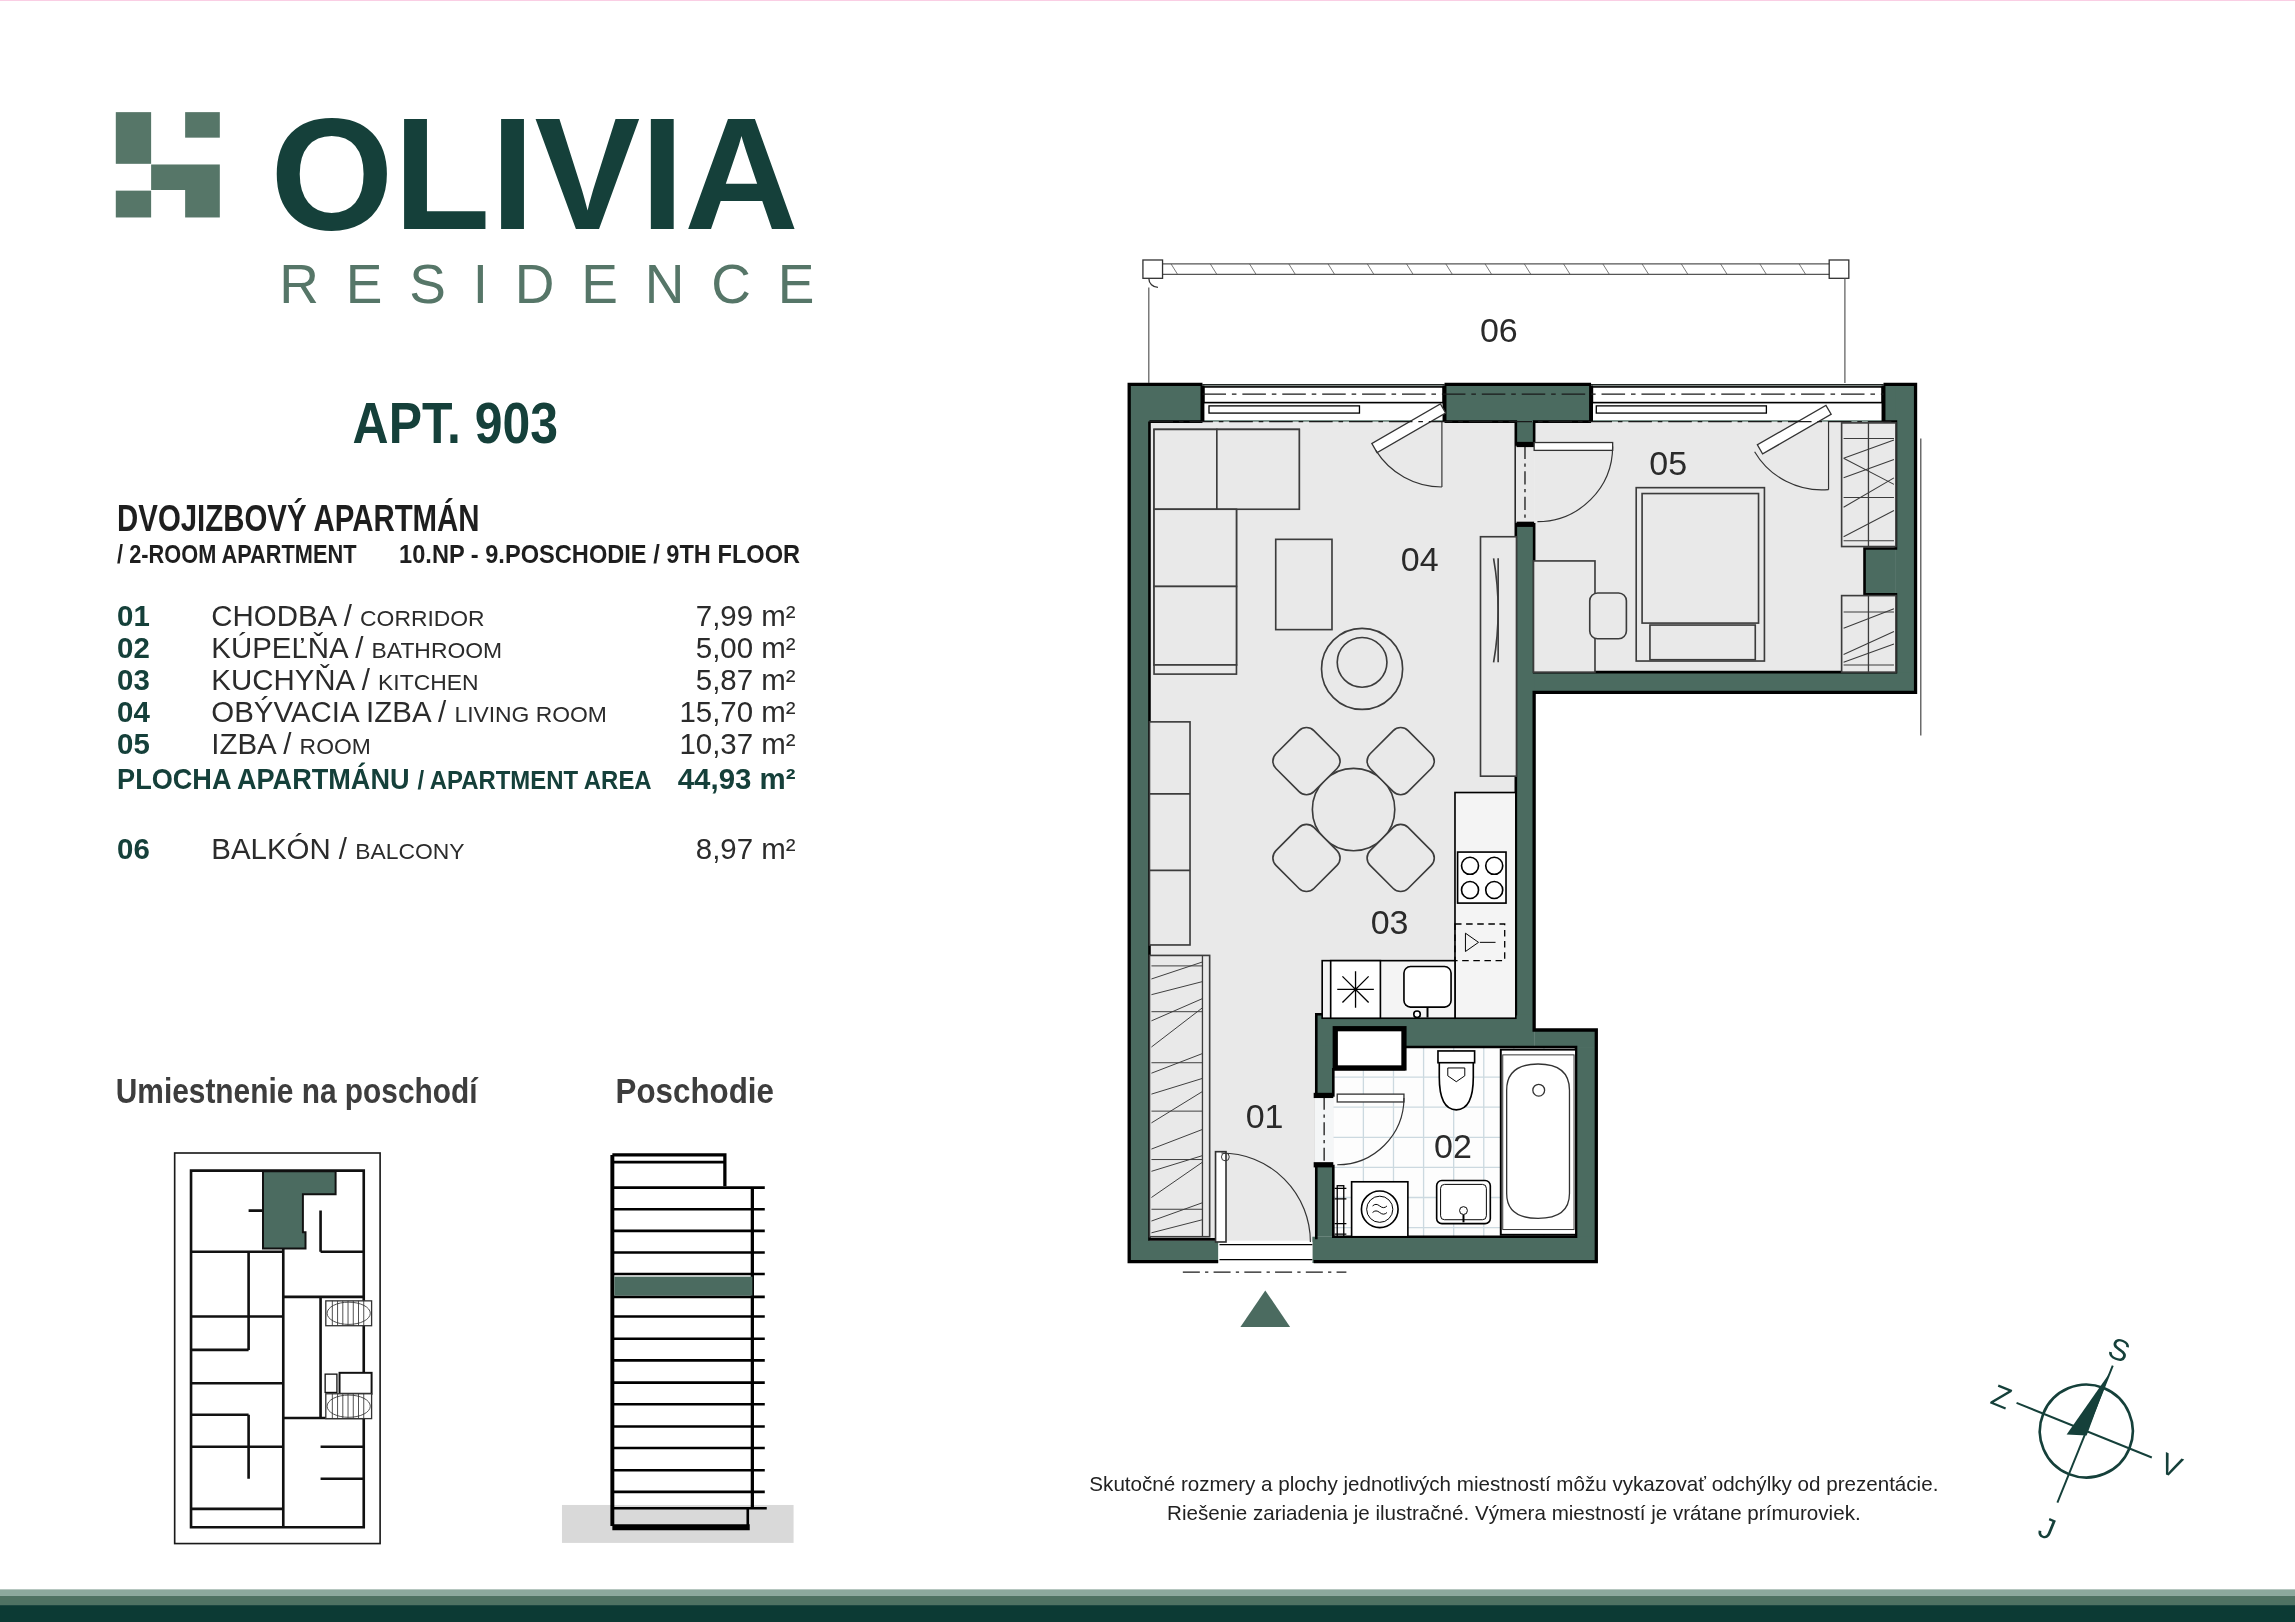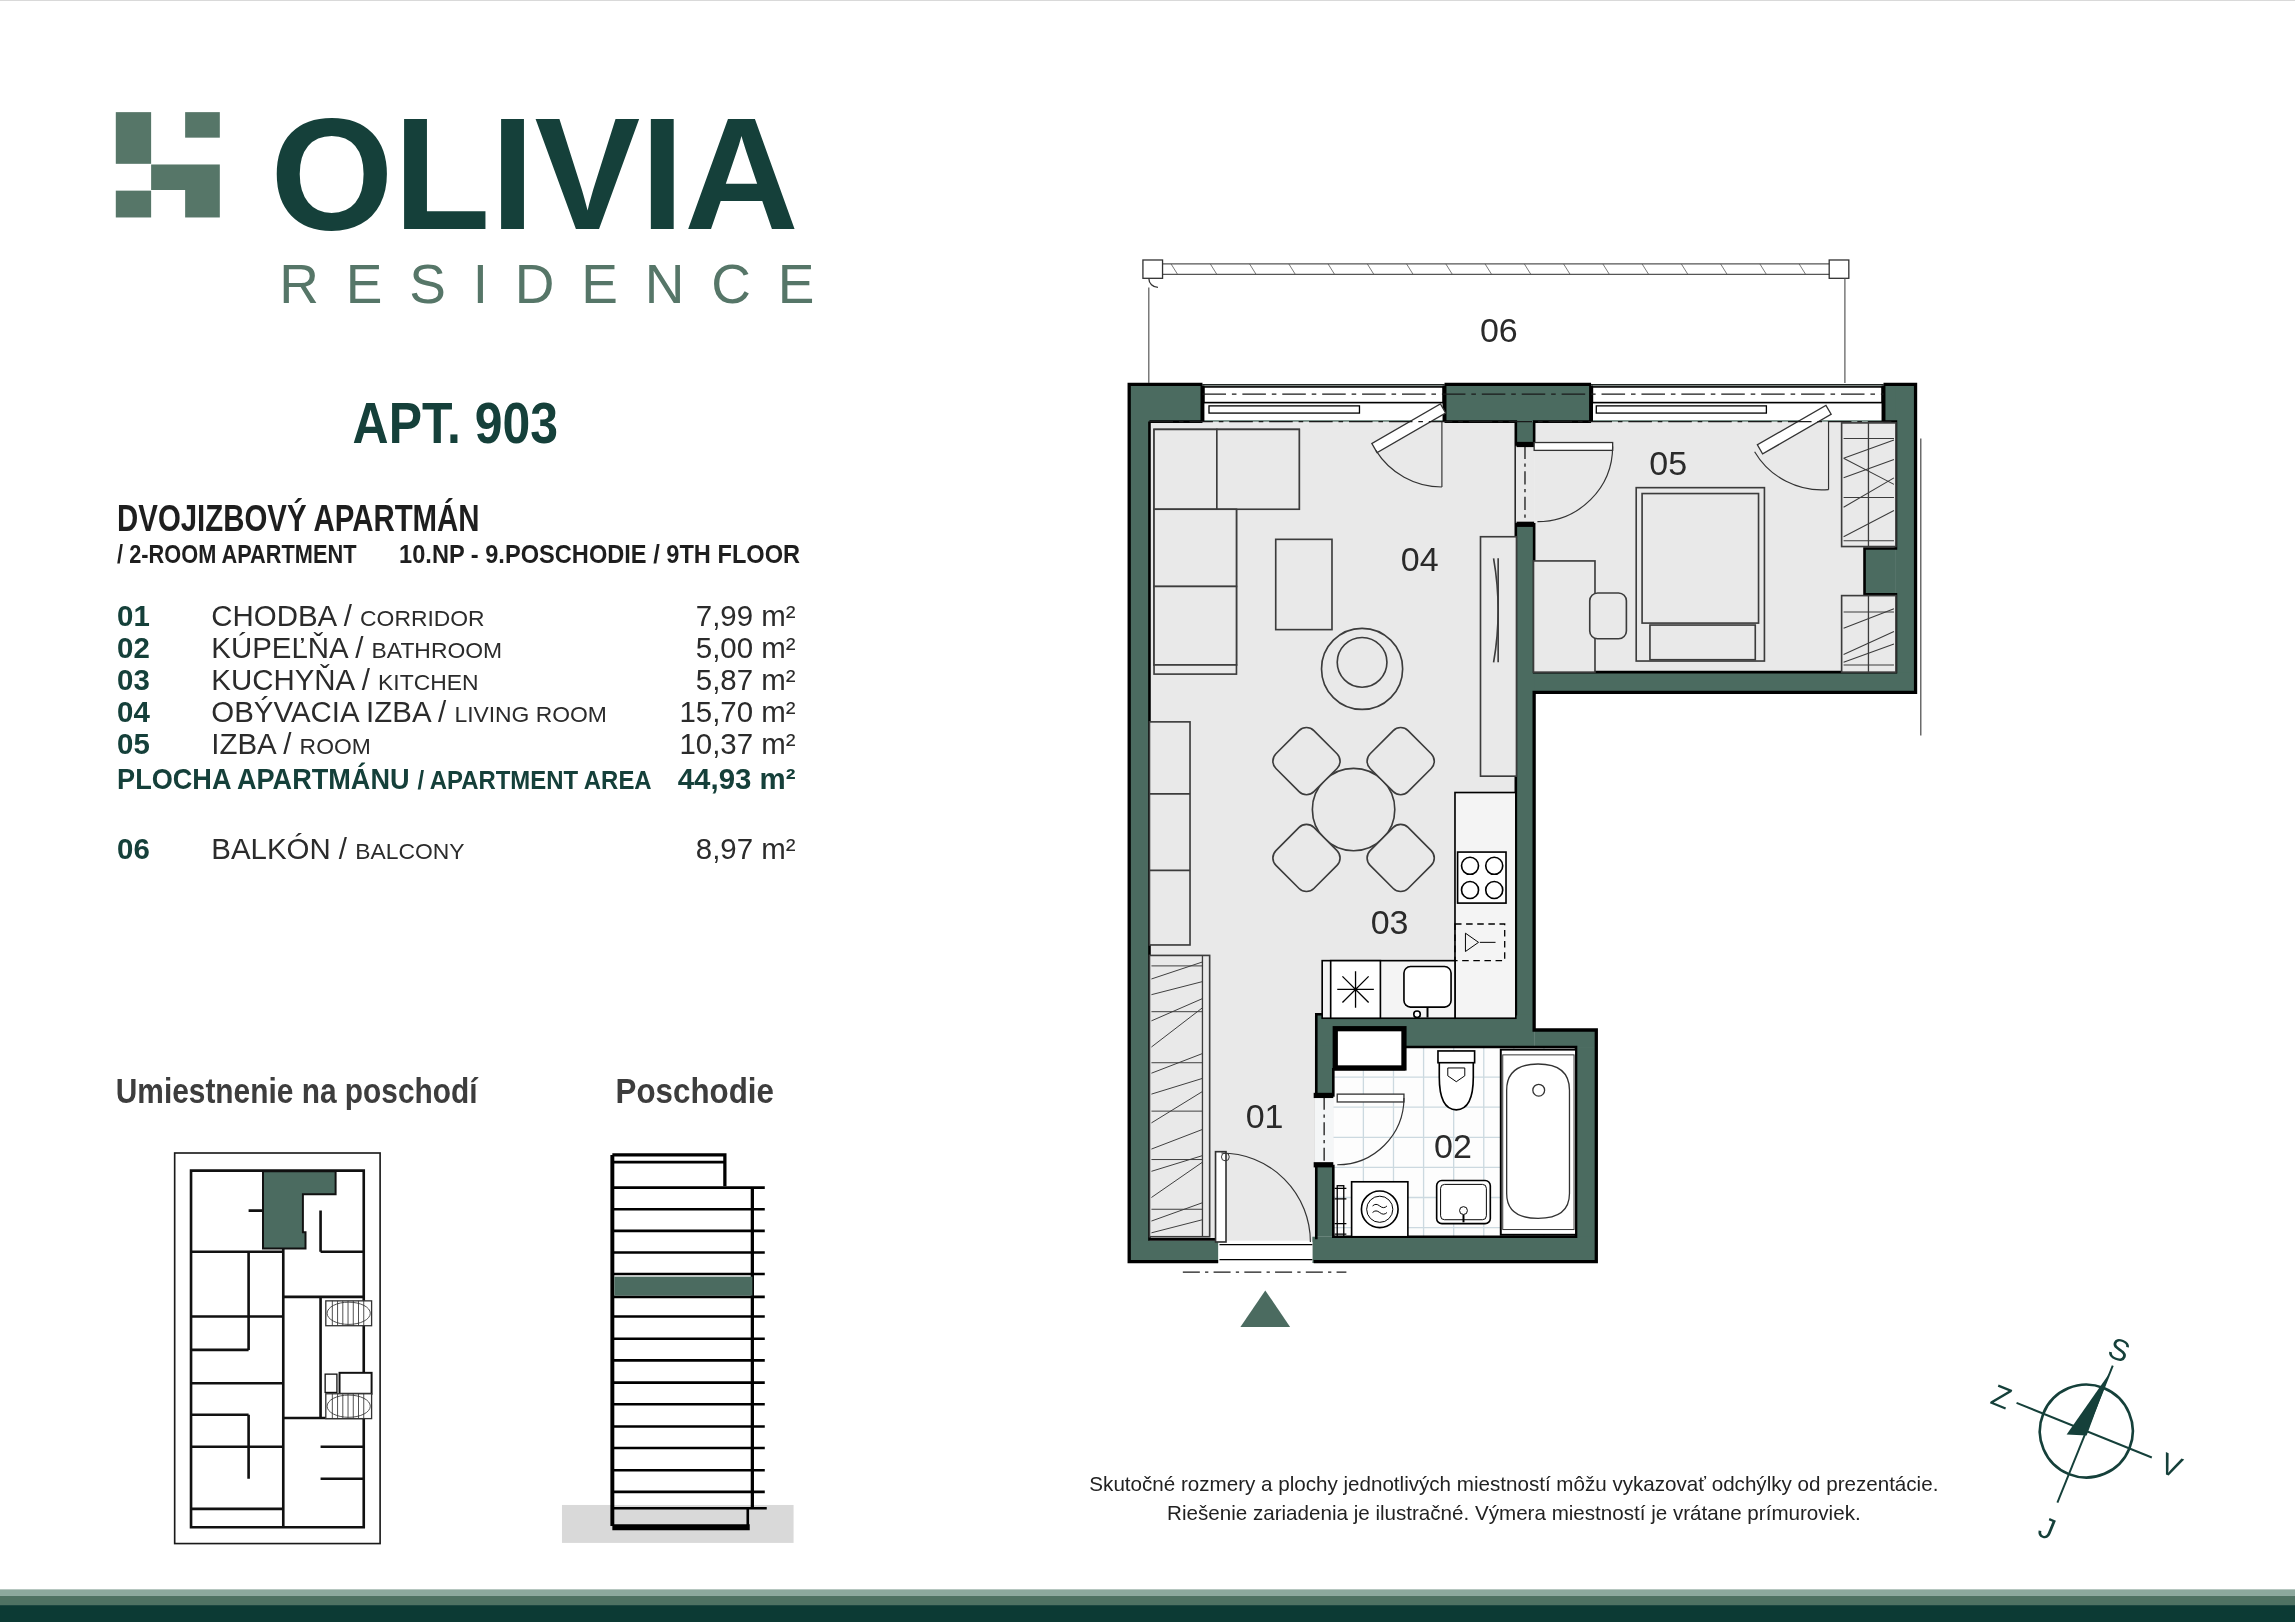--- a/index.html
+++ b/index.html
@@ -1,16 +1,16 @@
 <!DOCTYPE html>
 <html style="font-size:10.5px"><head>
 <meta charset="utf-8">
 <style>
   html,body{margin:0;padding:0;background:#fff;}
-  #page{position:relative;width:2295px;height:1623px;background:#737373;overflow:hidden;}
+  #page{position:relative;width:2295px;height:1623px;background:#ec4899;overflow:hidden;}
   svg{display:block;}
   text{font-family:"Liberation Sans",sans-serif;}
 </style>
 </head>
 <body>
 <div id="page">
 <svg width="2295" height="1623" viewBox="0 0 3508 2480">
 
 <rect x="0" y="0" width="3508" height="2480" fill="#ffffff"></rect>
 

